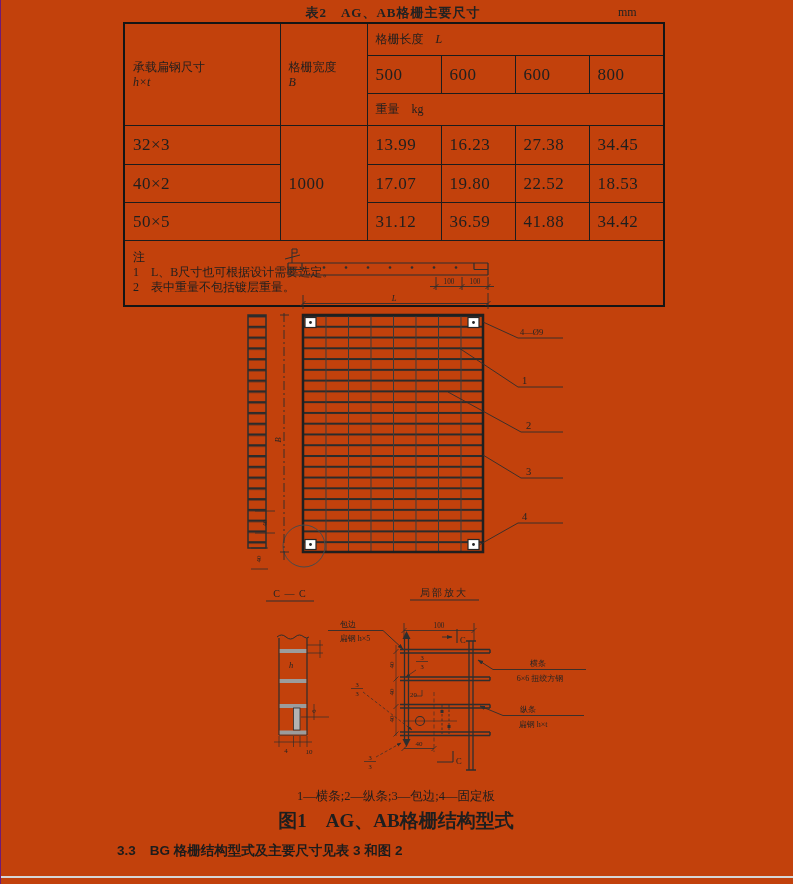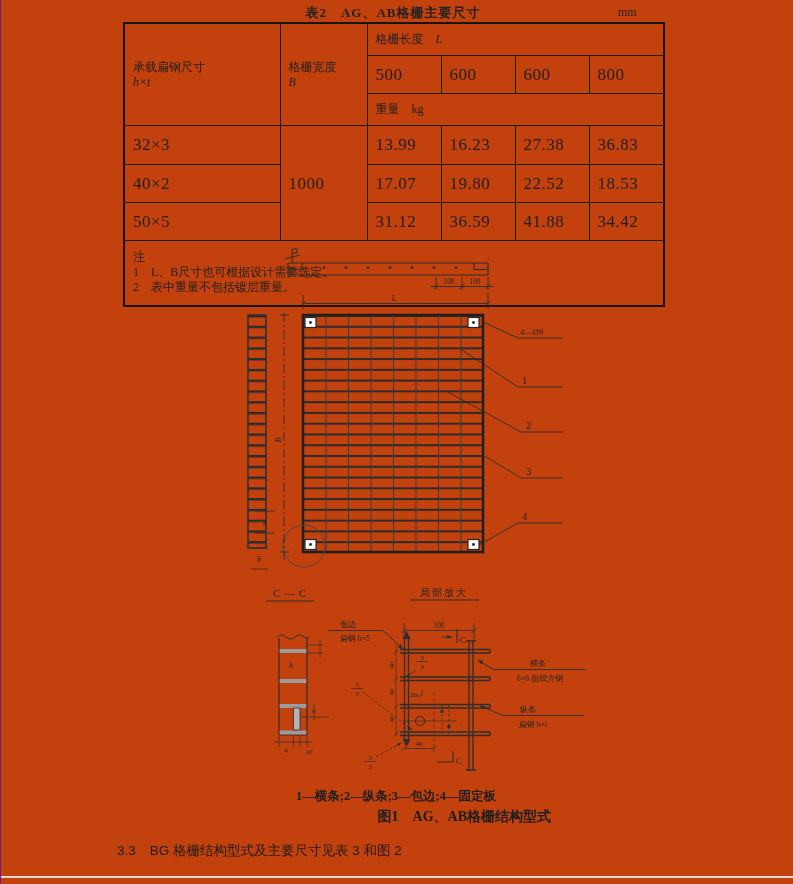--- a/index.html
+++ b/index.html
@@ -17,26 +17,26 @@
   table.dims td{border:1.4px solid #1c1c1c;vertical-align:middle;
                 padding:8px;line-height:1.25;}
   table.dims{border:2px solid #151515;}
   td.notes{text-align:left;vertical-align:top;padding:6px 0 0 14px;font-size:12px;line-height:21px;}
   .num{font-size:17px;letter-spacing:.5px;}
   .it{font-style:italic;}
 
   
   svg.fig{position:absolute;left:235px;top:243px;}
   svg.fig text{font-family:"Liberation Serif",serif;fill:#242424;}
-  .fig-parts{position:absolute;left:240px;top:788px;width:310px;text-align:center;font-size:12.5px;color:#1e1e1e;font-weight:bold;}
-  .fig-title{position:absolute;left:240px;top:808px;width:310px;text-align:right;font-size:14px;font-weight:600;color:#1e1e1e;}
+  .fig-parts{position:absolute;left:240px;top:788px;width:310px;text-align:center;font-size:12.5px;color:#1e1e1e;}
+  .fig-title{position:absolute;left:240px;top:808px;width:310px;text-align:center;font-size:19px;font-weight:600;color:#1e1e1e;}
 
   
   .sec33{position:absolute;left:116px;top:842px;font-family:"Liberation Sans",sans-serif;
-         font-size:13.5px;font-weight:normal;color:#1c1c1c;}
+         font-size:13.5px;font-weight:bold;color:#1c1c1c;}
   .sec33 .n{margin-right:14px;}
 </style>
 </head>
 <body>
 
 <div class="page">
 
   <div class="tbl-title">表2　AG、AB格栅主要尺寸</div>
   <div class="tbl-unit">mm</div>
 
@@ -73,21 +73,21 @@
       <td colspan="4">
         <span>重量</span>　<span>kg</span>
       </td>
     </tr>
     <tr style="height:23px">
       <td class="num">32×3</td>
       <td rowspan="3" class="num">1000</td>
       <td class="num">13.99</td>
       <td class="num">16.23</td>
       <td class="num">27.38</td>
-      <td class="num">36.83</td>
+      <td class="num">34.45</td>
     </tr>
     <tr style="height:23px">
       <td class="num">40×2</td>
       <td class="num">17.07</td>
       <td class="num">19.80</td>
       <td class="num">22.52</td>
       <td class="num">18.53</td>
     </tr>
     <tr style="height:22px">
       <td class="num">50×5</td>

